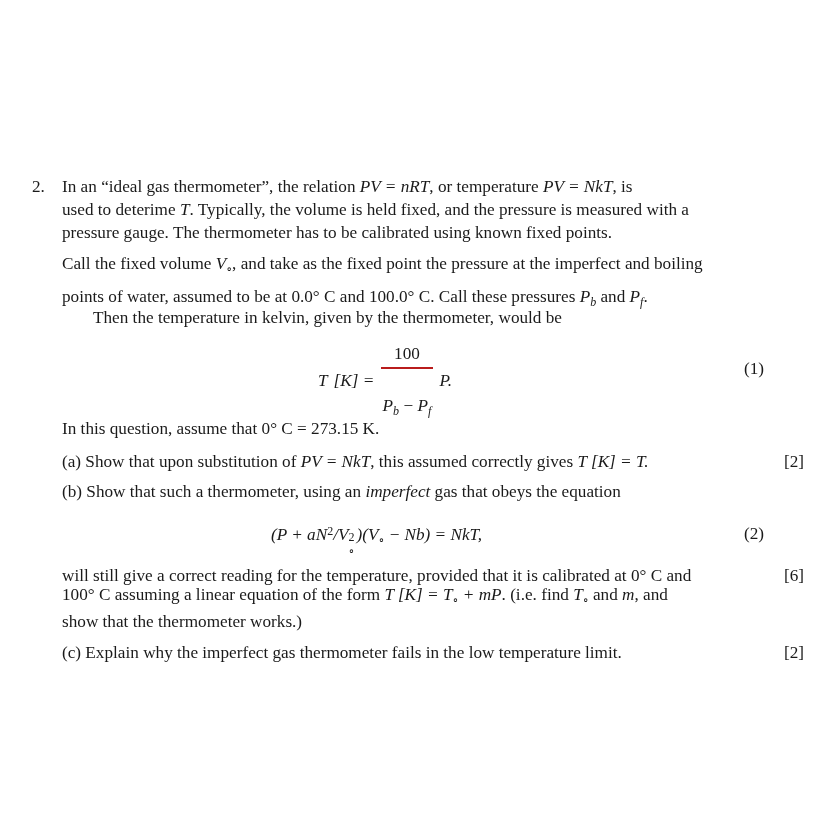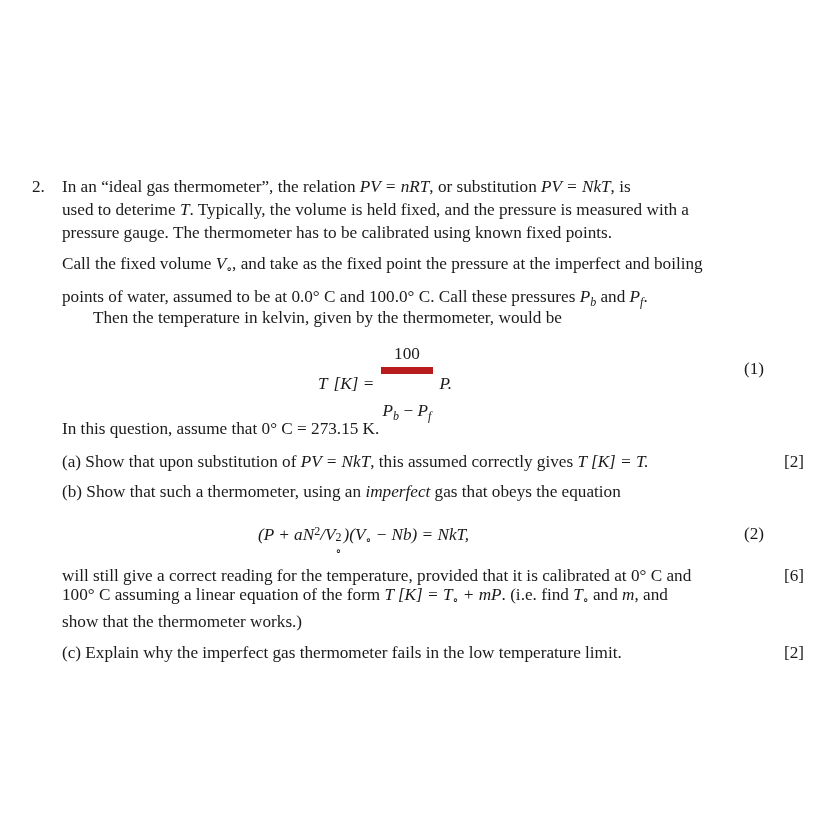--- a/index.html
+++ b/index.html
@@ -49,21 +49,21 @@
   }
   .frac {
     display: inline-block;
     vertical-align: middle;
     text-align: center;
     margin: 0 2px;
   }
   .frac .num {
     display: block;
     padding: 0 2px 3px 2px;
-    border-bottom: 7px solid #b91c1c;
+    border-bottom: 2px solid #b91c1c;
   }
   .frac .den {
     display: block;
     padding: 3px 2px 0 2px;
     margin-top: 24px;
   }
   .eq1 {
     position: absolute;
     left: 318px;
     top: 344px;
@@ -75,21 +75,21 @@
   }
   .sp { display: inline-block; width: 6px; }
 </style>
 </head>
 <body>
 
 <div class="qnum line" style="left:32px; top:178px;">2.</div>
 
 <div class="line" style="left:62px; top:178px;">
   <span>In an “ideal gas thermometer”, the relation</span>
-  <span class="m">PV = nRT</span><span>, or substitution</span>
+  <span class="m">PV = nRT</span><span>, or temperature</span>
   <span class="m">PV = NkT</span><span>, is</span>
 </div>
 
 <div class="line" style="left:62px; top:201px;">
   <span>used to deterime</span>
   <span class="m">T</span><span>. Typically, the volume is held fixed, and the pressure is measured with a</span>
 </div>
 
 <div class="line" style="left:62px; top:224px;">pressure gauge. The thermometer has to be calibrated using known fixed points.</div>
 
@@ -131,21 +131,21 @@
   <span class="m">T [K] = T.</span>
 </div>
 <div class="marks line" style="top:453px;">[2]</div>
 
 <div class="line" style="left:62px; top:483px;">
   <span>(b) Show that such a thermometer, using an</span>
   <span class="m">imperfect</span>
   <span>gas that obeys the equation</span>
 </div>
 
-<div class="line m" style="left:258px; top:525px;">
+<div class="line m" style="left:271px; top:525px;">
   <span>(P + aN</span><span class="sup">2</span><span>/V</span><span style="display:inline-block; position:relative; width:8px;"><span class="sup" style="position:absolute; left:0; top:-9px;">2</span><span class="sub" style="position:absolute; left:0; top:5px;">∘</span></span><span>)(V</span><span class="sub">∘</span><span> − Nb) = NkT,</span>
 </div>
 <div class="eqnum line" style="top:525px;">(2)</div>
 
 <div class="line" style="left:62px; top:567px;">will still give a correct reading for the temperature, provided that it is calibrated at 0° C and</div>
 <div class="marks line" style="top:567px;">[6]</div>
 
 <div class="line" style="left:62px; top:586px;">
   <span>100° C assuming a linear equation of the form</span>
   <span class="m">T [K] = T</span><span class="sub">∘</span>

